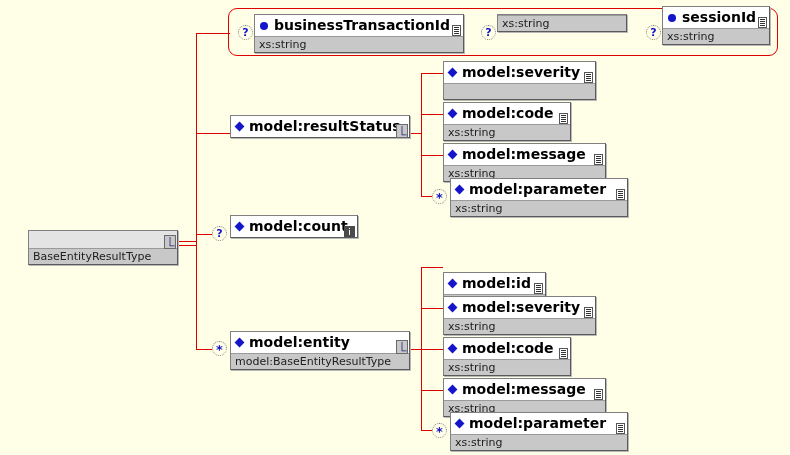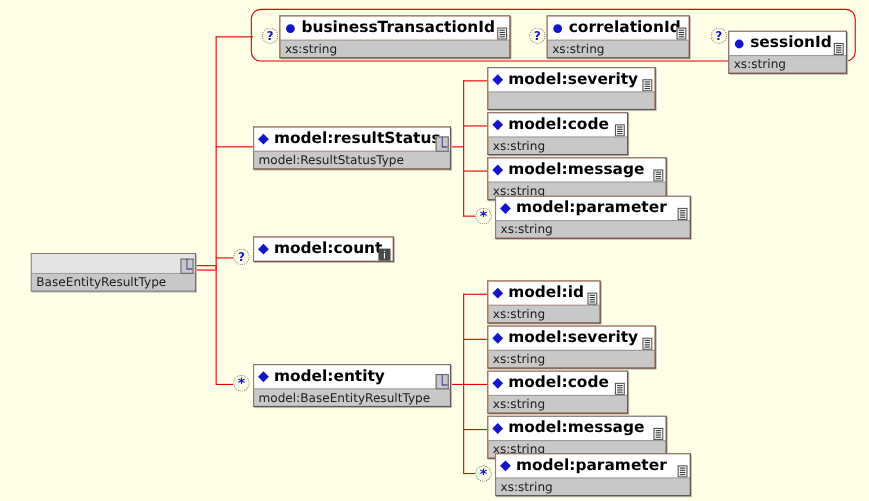--- a/index.html
+++ b/index.html
@@ -37,21 +37,21 @@
     box-sizing: border-box;
   }
 
   
   .node {
     position: absolute;
     box-sizing: border-box;
     border: 1px solid #808080;
     border-right-color: #5a5a5a;
     border-bottom-color: #5a5a5a;
-    background: #c2410c;
+    background: #ec4899;
     box-shadow: 1px 1px 0 #b8b8b8;
   }
   .node .name-row {
     position: relative;
     height: 21px;
     line-height: 21px;
     background: #ffffff;
     padding: 0 4px 0 5px;
     white-space: nowrap;
     font-size: 14px;
@@ -232,55 +232,44 @@
           <i></i>
           <i></i>
           <i></i>
         </span>
     </div>
     <div class="type-row">xs:string</div>
   </div>
 
   <div class="card" style="left:481px; top:25px;">?</div>
   <div class="node" style="left:497px; top:14px; width:130px;">
-    <div class="name-row">
-      <span class="bullet-round"></span>
-      <span class="node-label">correlationId</span>
-      <span class="doc-badge">
-          <i></i>
-          <i></i>
-          <i></i>
-          <i></i>
-        </span>
-    </div>
     <div class="type-row">xs:string</div>
   </div>
 
   <div class="card" style="left:646px; top:25px;">?</div>
-  <div class="node" style="left:662px; top:28px; width:108px;">
+  <div class="node" style="left:662px; top:6px; width:108px;">
     <div class="name-row">
       <span class="bullet-round"></span>
       <span class="node-label">sessionId</span>
       <span class="doc-badge">
           <i></i>
           <i></i>
           <i></i>
           <i></i>
         </span>
     </div>
     <div class="type-row">xs:string</div>
   </div>
 
   <div class="node" style="left:230px; top:115px; width:180px;">
     <div class="name-row">
       <span class="bullet-diamond"></span>
       <span class="node-label">model:resultStatus</span>
       <span class="seq-badge">⎿</span>
     </div>
-    <div class="type-row">model:ResultStatusType</div>
   </div>
 
   <div class="node" style="left:443px; top:61px; width:153px;">
     <div class="name-row">
       <span class="bullet-diamond"></span>
       <span class="node-label">model:severity</span>
       <span class="doc-badge">
           <i></i>
           <i></i>
           <i></i>
@@ -348,21 +337,21 @@
   <div class="card star" style="left:212px; top:341px;">*</div>
   <div class="node" style="left:230px; top:331px; width:180px;">
     <div class="name-row">
       <span class="bullet-diamond"></span>
       <span class="node-label">model:entity</span>
       <span class="seq-badge">⎿</span>
     </div>
     <div class="type-row">model:BaseEntityResultType</div>
   </div>
 
-  <div class="node" style="left:443px; top:255px; width:103px;">
+  <div class="node" style="left:443px; top:272px; width:103px;">
     <div class="name-row">
       <span class="bullet-diamond"></span>
       <span class="node-label">model:id</span>
       <span class="doc-badge">
           <i></i>
           <i></i>
           <i></i>
           <i></i>
         </span>
     </div>

